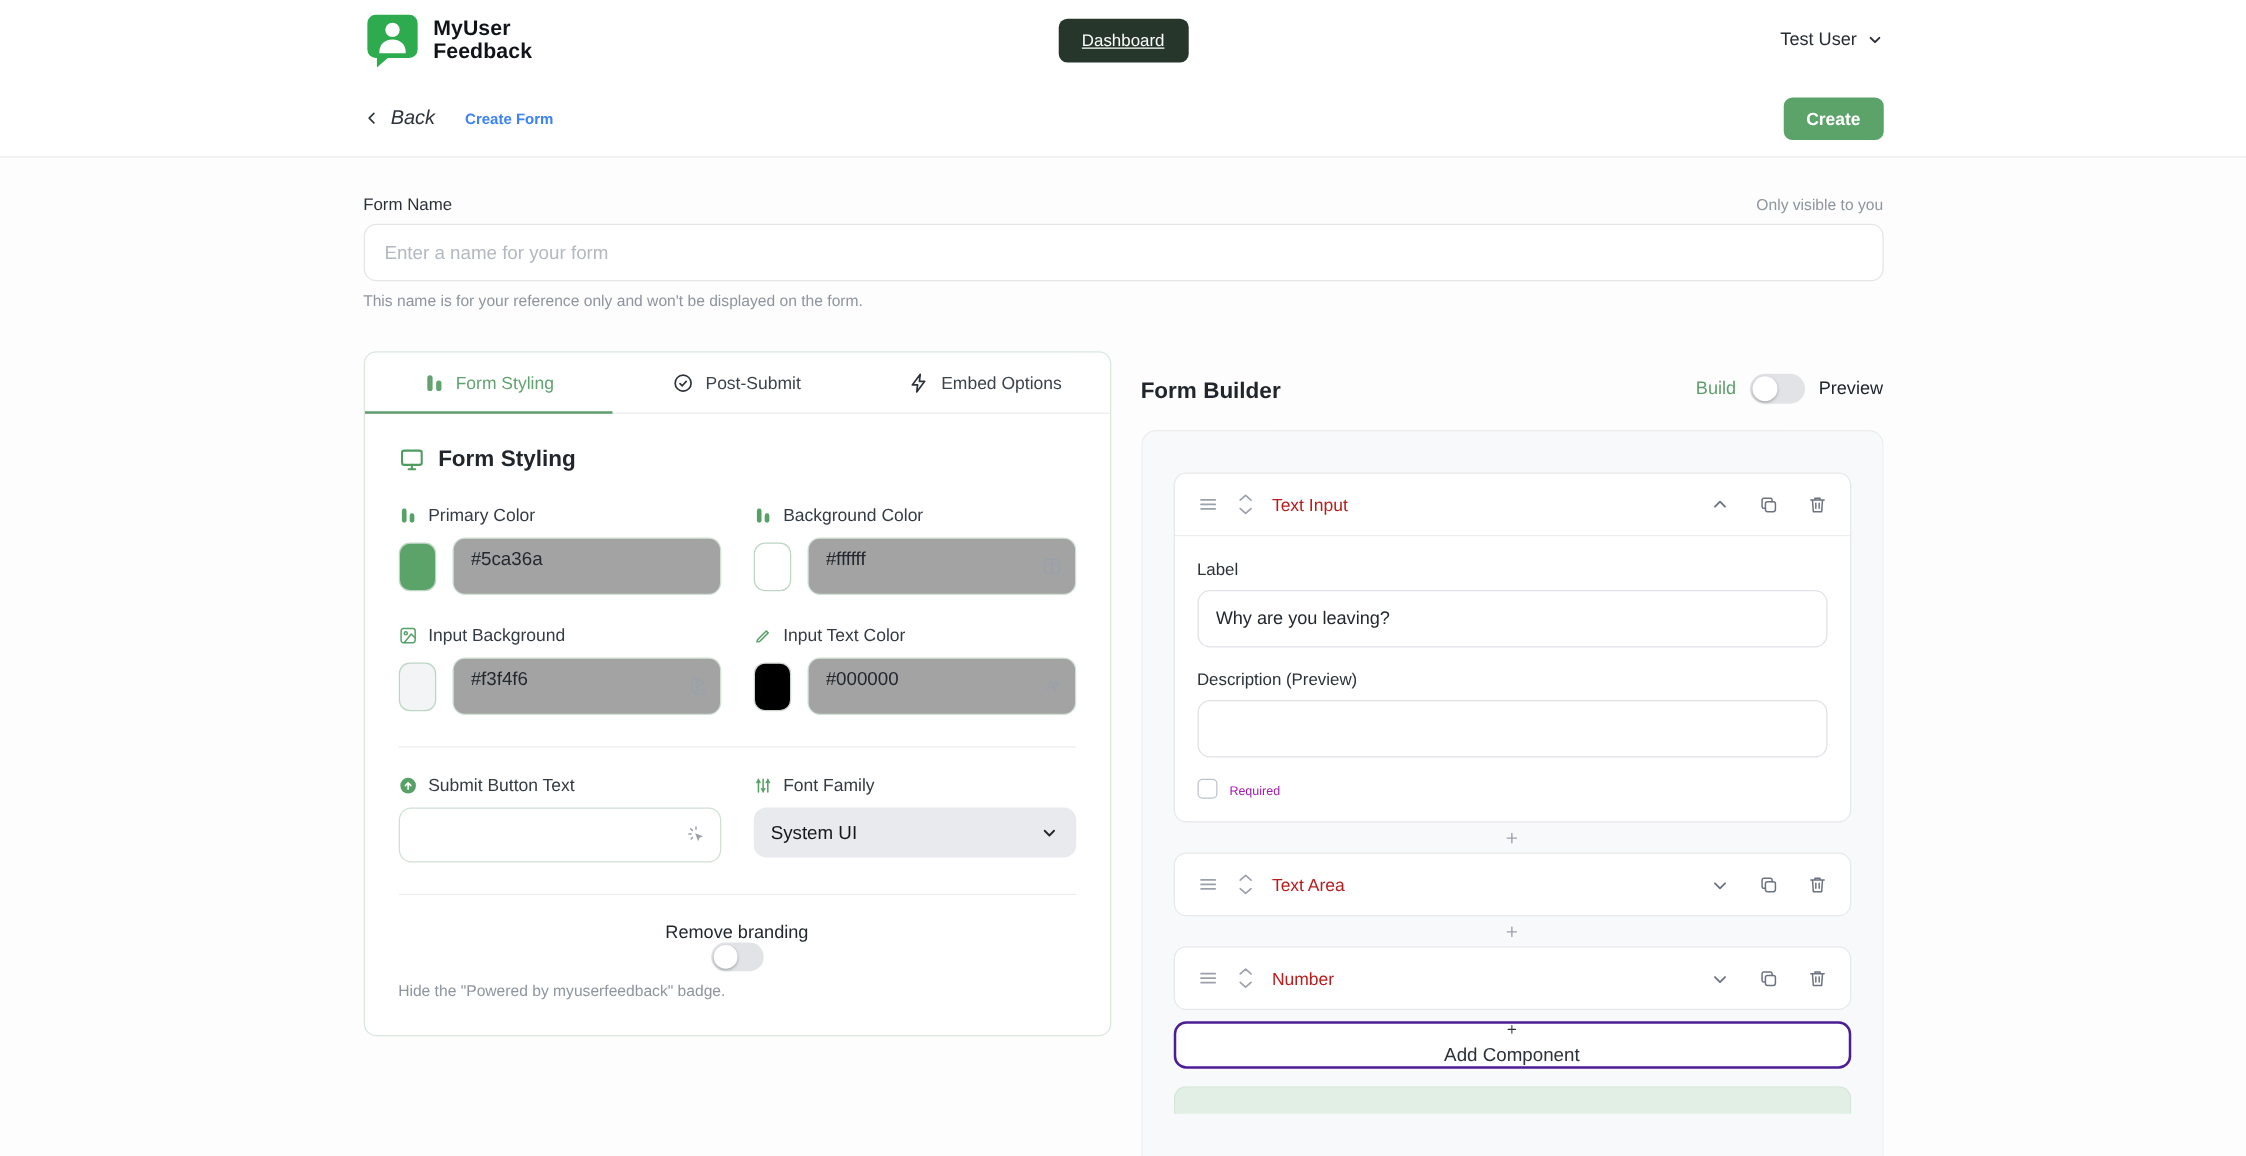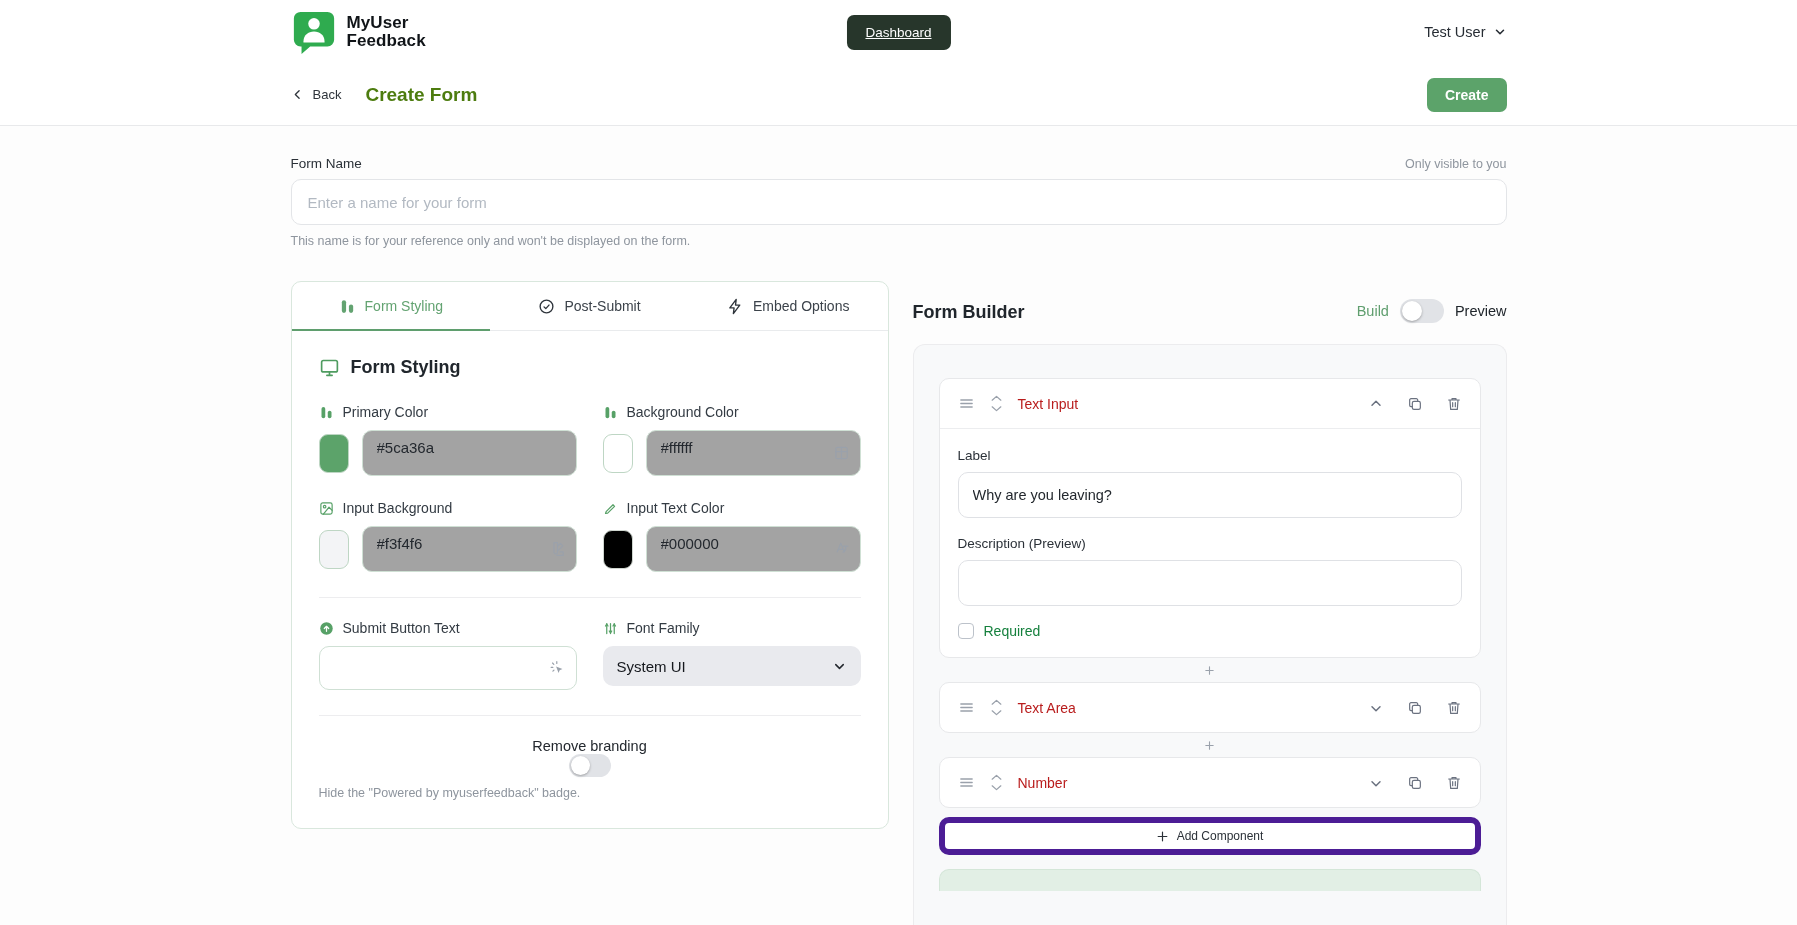--- a/index.html
+++ b/index.html
@@ -18,22 +18,22 @@
   .brand svg { display:block; }
   .brand-text { font-weight:bold; font-size:17px; line-height:1.08; color:#101418; letter-spacing:.1px; }
   .dash-btn {
     position:absolute; left:50%; transform:translateX(-50%);
     background:#27362b; color:#fff; border:none; border-radius:7px;
     padding:10px 19px; font-size:13.5px; font-family:inherit; cursor:pointer;text-decoration:underline;
   }
   .user-menu { margin-left:auto; display:flex; align-items:center; gap:7px; font-size:14.5px; color:#262c33; cursor:pointer; }
 
   .row2 { height:61px; display:flex; align-items:center; }
-  .back-btn { display:flex; align-items:center; gap:9px; font-size:13px; color:#2e343b; cursor:pointer; }
-  .page-title { margin:0 0 0 24px; font-size:19px; font-weight:700; color:#4d7c0f; }
+  .back-btn { display:flex; align-items:center; gap:9px; font-size:16px; color:#2e343b; cursor:pointer;font-style:italic; }
+  .page-title { margin:0 0 0 24px; font-size:12px; font-weight:700; color:#3b82f6; }
   .create-btn {
     margin-left:auto; background:#5ca36a; color:#fff; border:none; border-radius:7px;
     padding:9px 18px; font-size:14px; font-weight:600; font-family:inherit; cursor:pointer;
   }
 
   
   main { padding-top:30px; }
   .fn-head { display:flex; justify-content:space-between; align-items:baseline; }
   .fn-label { font-size:13.5px; color:#2b3138; }
   .fn-note { font-size:12.5px; color:#8e959e; }
@@ -123,30 +123,30 @@
   .comp-actions span { display:flex; cursor:pointer; }
 
   .comp-body { border-top:1px solid #ecedef; padding:19px 18px 18px; }
   .flabel { font-size:13.5px; color:#2b3138; margin-bottom:9px; }
   .comp-input {
     width:100%; height:46px; border:1px solid #dfe1e5; border-radius:10px;
     background:#fff; padding:0 14px; font-size:14.5px; color:#23282e;
     font-family:inherit; outline:none;
   }
   .desc-gap { margin-top:18px; }
-  .required-row { display:flex; align-items:flex-end; gap:10px; margin-top:17px; font-size:14px; color:#15803d; }
+  .required-row { display:flex; align-items:flex-end; gap:10px; margin-top:17px; font-size:10px; color:#a21caf; }
   .checkbox { width:16px; height:16px; border:1.5px solid #bcc2ca; border-radius:4px; background:#fff; cursor:pointer; }
 
   .insert-plus { display:flex; justify-content:center; align-items:center; height:24px; color:#9aa1ab; cursor:pointer; }
   .insert-plus svg { display:block; }
 
   .add-component {
-    margin-top:9px; height:38px; background:#fff; border:6px solid #4c1d95; border-radius:10px;
+    margin-top:9px; height:38px; background:#fff; border:2px solid #4c1d95; border-radius:10px;
     display:flex; align-items:center; justify-content:center; gap:8px;
-    font-size:12px; color:#2b3138; cursor:pointer;
+    font-size:15px; color:#2b3138; cursor:pointer;flex-direction:column;
   }
   .partial-bar { margin-top:14px; height:22px; background:#e2efe5; border:1px solid #d4e6d8; border-bottom:none; border-radius:10px 10px 0 0; }
 </style>
 </head>
 <body>
 
 <header class="topbar">
   <div class="container row1">
     <div class="brand">
       <svg width="46" height="46" viewBox="0 0 48 48">

